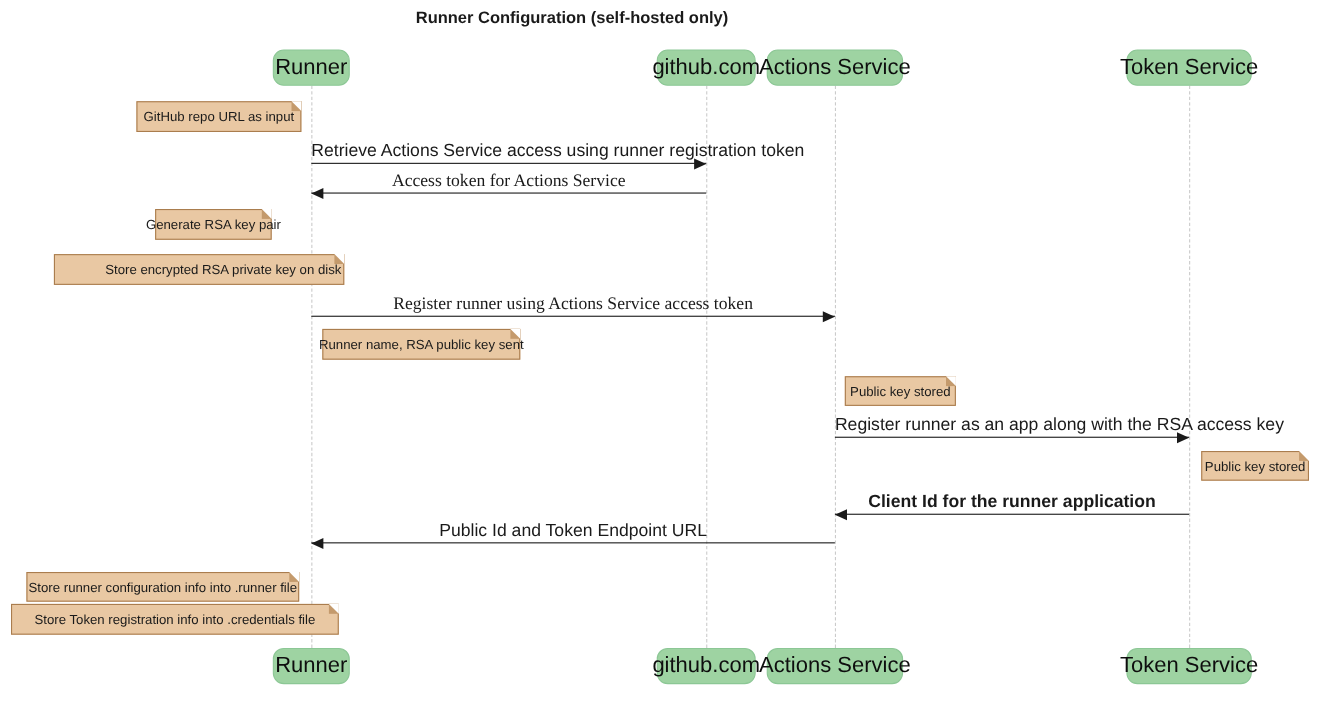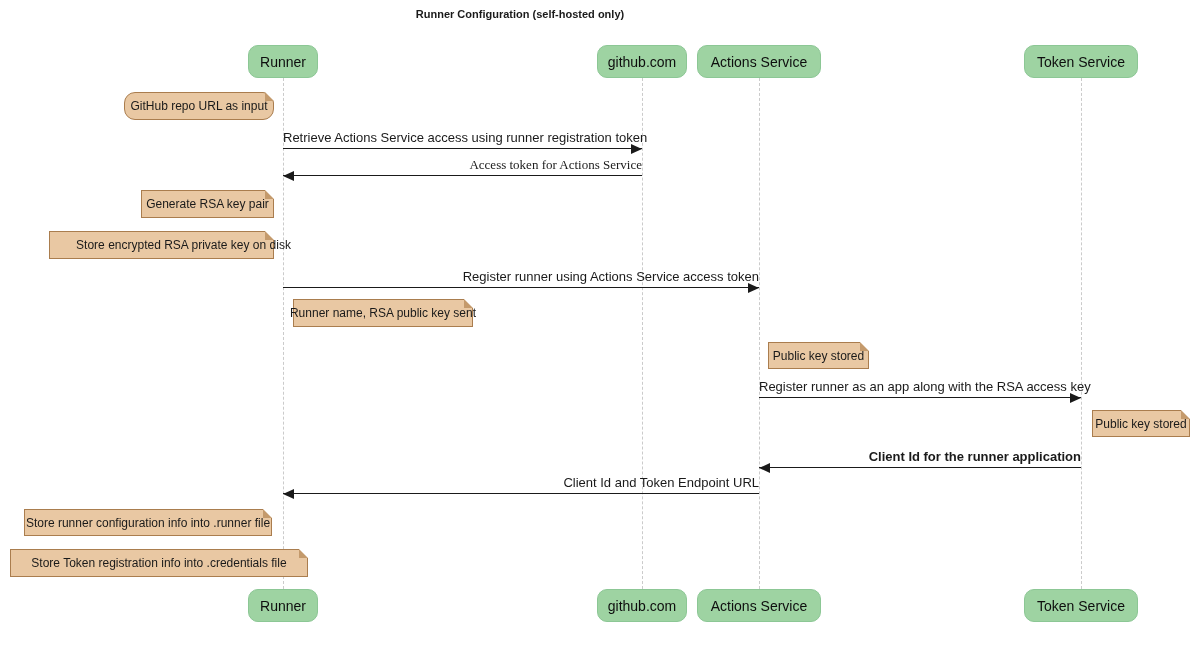--- a/index.html
+++ b/index.html
@@ -11,53 +11,53 @@
     font-family: "Liberation Sans", "DejaVu Sans", sans-serif;
     overflow: hidden;
     color: var(--text, #111111);
   }
   .title {
     position: absolute;
     top: 8px;
     left: 0;
     width: 1040px;
     text-align: center;
-    font-size: 11px;
+    font-size: 15px;
     font-weight: bold;
     color: #1a1a1a;
   }
   .participant {
     position: absolute;
     height: 33px;
     background: var(--participant-fill, #9ed3a2);
     border: 1px solid #8cc795;
     border-radius: 10px;
     display: flex;
     align-items: center;
     justify-content: center;
-    font-size: 14px;
+    font-size: 20px;
     color: #0e0e0e;
     box-sizing: border-box;
     white-space: nowrap;
   }
   .lifeline {
     position: absolute;
     width: 0;
     border-left: 1px dashed var(--lifeline, #cbcbcb);
   }
   .msg-line {
     position: absolute;
     height: 0;
     border-top: 1px solid #1a1a1a;
   }
   .msg-label {
     position: absolute;
-    font-size: 13px;
+    font-size: 16px;
     color: #1a1a1a;
-    text-align: right;
+    text-align: center;
     white-space: nowrap;
     line-height: 14px;
   }
   .arrowhead {
     position: absolute;
     width: 0;
     height: 0;
     border-top: 5px solid transparent;
     border-bottom: 5px solid transparent;
   }
@@ -107,32 +107,32 @@
       <div class="participant" style="left: 1024px; top: 45px; width: 114px;">Token Service</div>
       <div class="participant" style="left: 1024px; top: 589px; width: 114px;">Token Service</div>
       <div class="msg-line" style="left: 283px; top: 148px; width: 359px;"></div>
       <div class="arrowhead right" style="left: 631px; top: 144px;"></div>
       <div class="msg-label" style="left: 283px; top: 131px; width: 359px;">Retrieve Actions Service access using runner registration token</div>
       <div class="msg-line" style="left: 283px; top: 175px; width: 359px;"></div>
       <div class="arrowhead left" style="left: 283px; top: 171px;"></div>
       <div class="msg-label" style="left: 283px; top: 158px; width: 359px; font-family: Liberation Serif, serif;">Access token for Actions Service</div>
       <div class="msg-line" style="left: 283px; top: 287px; width: 476px;"></div>
       <div class="arrowhead right" style="left: 748px; top: 283px;"></div>
-      <div class="msg-label" style="left: 283px; top: 270px; width: 476px;">Register runner using Actions Service access token</div>
+      <div class="msg-label" style="left: 283px; top: 270px; width: 476px; font-family: Liberation Serif, serif;">Register runner using Actions Service access token</div>
       <div class="msg-line" style="left: 759px; top: 397px; width: 322px;"></div>
       <div class="arrowhead right" style="left: 1070px; top: 393px;"></div>
       <div class="msg-label" style="left: 759px; top: 380px; width: 322px;">Register runner as an app along with the RSA access key</div>
       <div class="msg-line" style="left: 759px; top: 467px; width: 322px;"></div>
       <div class="arrowhead left" style="left: 759px; top: 463px;"></div>
       <div class="msg-label" style="left: 759px; top: 450px; width: 322px; font-weight: bold;">Client Id for the runner application</div>
       <div class="msg-line" style="left: 283px; top: 493px; width: 476px;"></div>
       <div class="arrowhead left" style="left: 283px; top: 489px;"></div>
-      <div class="msg-label" style="left: 283px; top: 476px; width: 476px;">Client Id and Token Endpoint URL</div>
-      <div class="note" style="left: 124px; top: 92px; width: 150px; height: 28px; border-radius: 11px;">GitHub repo URL as input</div>
-      <div class="note" style="left: 141px; top: 190px; width: 133px; height: 28px;">Generate RSA key pair</div>
-      <div class="note" style="left: 49px; top: 231px; width: 225px; height: 28px; padding-left: 48px;">Store encrypted RSA private key on disk</div>
+      <div class="msg-label" style="left: 283px; top: 476px; width: 476px;">Public Id and Token Endpoint URL</div>
+      <div class="note" style="left: 124px; top: 92px; width: 150px; height: 28px;">GitHub repo URL as input</div>
+      <div class="note" style="left: 141px; top: 190px; width: 106px; height: 28px;">Generate RSA key pair</div>
+      <div class="note" style="left: 49px; top: 231px; width: 264px; height: 28px; padding-left: 48px;">Store encrypted RSA private key on disk</div>
       <div class="note" style="left: 293px; top: 299px; width: 180px; height: 28px;">Runner name, RSA public key sent</div>
       <div class="note" style="left: 768px; top: 342px; width: 101px; height: 27px;">Public key stored</div>
       <div class="note" style="left: 1092px; top: 410px; width: 98px; height: 27px;">Public key stored</div>
-      <div class="note" style="left: 24px; top: 509px; width: 248px; height: 27px;">Store runner configuration info into .runner file</div>
+      <div class="note" style="left: 24px; top: 520px; width: 248px; height: 27px;">Store runner configuration info into .runner file</div>
       <div class="note" style="left: 10px; top: 549px; width: 298px; height: 28px;">Store Token registration info into .credentials file</div>
     </div>
 </div>
 
 </body></html>

